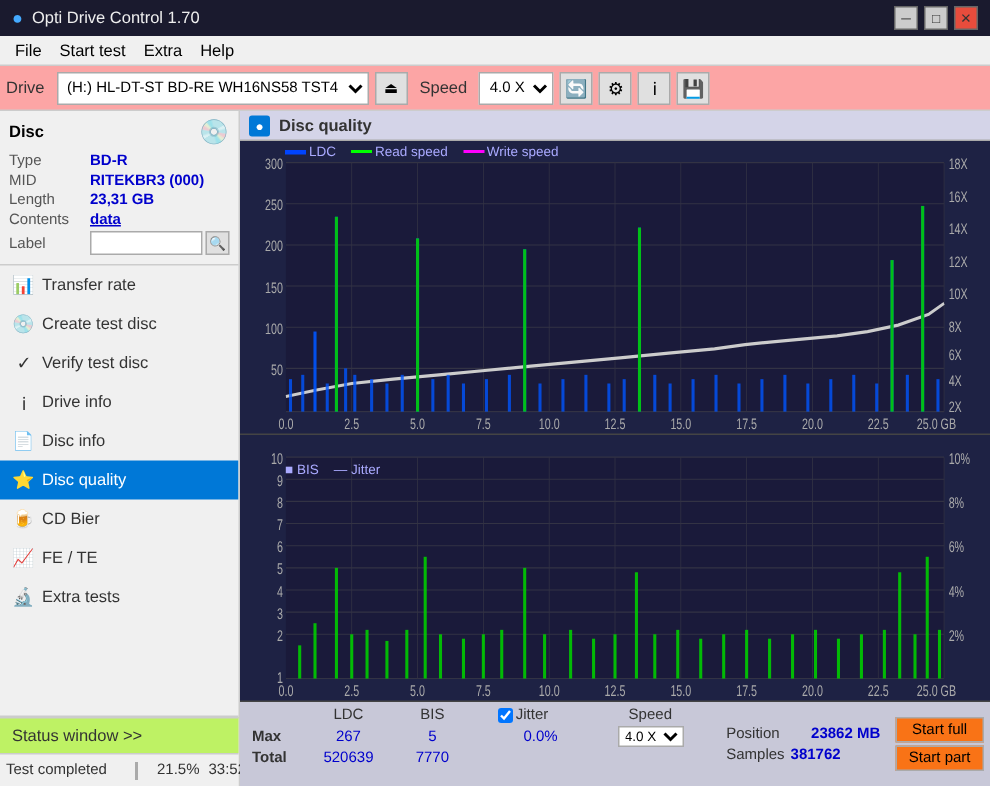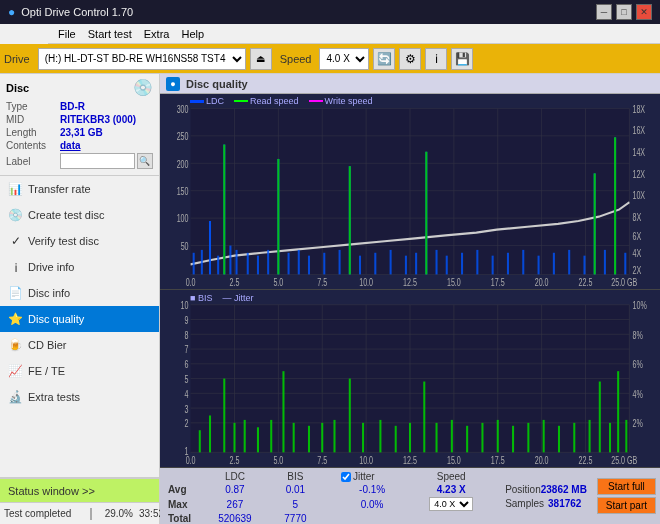--- a/index.html
+++ b/index.html
@@ -5,25 +5,25 @@
     * { box-sizing: border-box; margin: 0; padding: 0; }
     body { width: 660px; height: 524px; background: #f0f0f0; font-family: 'Segoe UI', Tahoma, sans-serif; font-size: 11px; overflow: hidden; }
 
     
     .titlebar { background: #1a1a2e; color: white; display: flex; align-items: center; justify-content: space-between; padding: 4px 8px; height: 24px; }
     .titlebar-controls { display: flex; gap: 4px; }
     .titlebar-btn { width: 16px; height: 16px; border: 1px solid #666; background: #ccc; cursor: pointer; display: flex; align-items: center; justify-content: center; font-size: 9px; color: #333; }
     .titlebar-btn.close { background: #e74c3c; }
 
     
-    .menubar { background: #f0f0f0; border-bottom: 1px solid #ccc; display: flex; align-items: center; padding: 2px 4px; height: 20px; margin-left: 48px; }
+    .menubar { background: #f0f0f0; border-bottom: 1px solid #ccc; display: flex; align-items: center; padding: 2px 4px; height: 20px; }
     .menubar-item { padding: 1px 6px; font-size: 11px; cursor: pointer; color: #000; }
 
     
-    .drivetoolbar { background: #eab308; border-bottom: 1px solid #ccc; display: flex; align-items: center; padding: 3px 4px; height: 30px; gap: 4px; }
+    .drivetoolbar { background: #fca5a5; border-bottom: 1px solid #ccc; display: flex; align-items: center; padding: 3px 4px; height: 30px; gap: 4px; }
     .drive-label { font-size: 11px; color: #333; margin-right: 4px; }
     .drive-select { font-size: 10px; border: 1px solid #aaa; padding: 1px 2px; background: white; height: 22px; min-width: 200px; }
     .eject-btn { width: 22px; height: 22px; background: #e0e0e0; border: 1px solid #aaa; display: flex; align-items: center; justify-content: center; font-size: 10px; cursor: pointer; }
     .speed-label { font-size: 11px; color: #333; margin: 0 4px; }
     .speed-select { font-size: 10px; border: 1px solid #aaa; padding: 1px 2px; background: white; height: 22px; width: 50px; }
     .toolbar-icon-btn { width: 22px; height: 22px; background: #e0e0e0; border: 1px solid #aaa; display: flex; align-items: center; justify-content: center; cursor: pointer; font-size: 12px; }
 
     
     .main { display: flex; height: calc(524px - 24px - 20px - 30px); }
 
@@ -202,21 +202,21 @@
       <div class="sep"></div>
       <div class="status-btn">
         <span>Status window &gt;&gt;</span>
       </div>
 
       <div class="progress-area">
         <span style="font-size:10px;color:#333;min-width:80px;">Test completed</span>
         <div class="progress-bar-outer">
           <div class="progress-bar-inner" style="width:100%;"></div>
         </div>
-        <span class="progress-text">29.0%</span>
+        <span class="progress-text">21.5%</span>
         <span class="time-text">33:52</span>
       </div>
     </div>
   </div>
 
   <div class="content">
 
     <div class="dq-header" style="background:#d4d4e8;">
       <div class="dq-icon">●</div>
       <span class="dq-title">Disc quality</span>
@@ -335,21 +335,21 @@
           <rect x="62" y="35" width="2" height="90" fill="#00cc00" opacity="0.9"></rect>
           <rect x="115" y="45" width="2" height="80" fill="#00cc00" opacity="0.9"></rect>
           <rect x="185" y="50" width="2" height="75" fill="#00cc00" opacity="0.9"></rect>
           <rect x="260" y="40" width="2" height="85" fill="#00cc00" opacity="0.9"></rect>
           <rect x="425" y="55" width="2" height="70" fill="#00cc00" opacity="0.9"></rect>
           <rect x="445" y="30" width="2" height="95" fill="#00cc00" opacity="0.9"></rect>
         </svg>
       </div>
 
       <div class="chart-area" style="flex:1;position:relative;">
-        <div style="position:absolute;top:3px;left:30px;font-size:9px;color:#aaf;display:flex;gap:10px;z-index:10;">
+        <div style="position:absolute;top:18px;left:30px;font-size:9px;color:#aaf;display:flex;gap:10px;z-index:10;">
           <span style="color:#aaf;">■ BIS</span>
           <span style="color:#aaf;">― Jitter</span>
         </div>
         <svg class="chart-svg" viewBox="0 0 490 120" preserveAspectRatio="none">
 
           <rect x="30" y="10" width="430" height="100" fill="#1a1a3a"></rect>
 
           <line x1="30" y1="10" x2="460" y2="10" stroke="#334" stroke-width="0.5"></line>
           <line x1="30" y1="20" x2="460" y2="20" stroke="#334" stroke-width="0.5"></line>
           <line x1="30" y1="30" x2="460" y2="30" stroke="#334" stroke-width="0.5"></line>
@@ -450,28 +450,20 @@
               <th style="text-align:left;">
                 <label style="display:flex;align-items:center;gap:2px;cursor:pointer;">
                   <input type="checkbox" checked="" style="width: 10px; height: 10px;"> Jitter
                 </label>
               </th>
               <th>Speed</th>
             </tr>
           </thead>
           <tbody>
             <tr>
-              <td class="label">Avg</td>
-              <td>0.87</td>
-              <td>0.01</td>
-              <td></td>
-              <td>-0.1%</td>
-              <td style="color:#0000cc;font-weight:bold;">4.23 X</td>
-            </tr>
-            <tr>
               <td class="label">Max</td>
               <td>267</td>
               <td>5</td>
               <td></td>
               <td>0.0%</td>
               <td>
                 <select class="speed-dropdown" style="font-size:9px;width:44px;">
                   <option>4.0 X</option>
                 </select>
               </td>
@@ -482,21 +474,21 @@
               <td>7770</td>
               <td></td>
               <td></td>
               <td></td>
             </tr>
           </tbody>
         </table>
       </div>
 
       <div style="display:flex;flex-direction:column;justify-content:center;gap:3px;font-size:10px;margin:0 6px;">
-        <div style="display:flex;gap:0;align-items:center;">
+        <div style="display:flex;gap:21px;align-items:center;">
           <span style="color:#333;">Position</span>
           <span style="color:#0000cc;font-weight:bold;">23862 MB</span>
         </div>
         <div style="display:flex;gap:4px;align-items:flex-start;">
           <span style="color:#333;">Samples</span>
           <span style="color:#0000cc;font-weight:bold;">381762</span>
         </div>
       </div>
 
       <div class="buttons-area">

